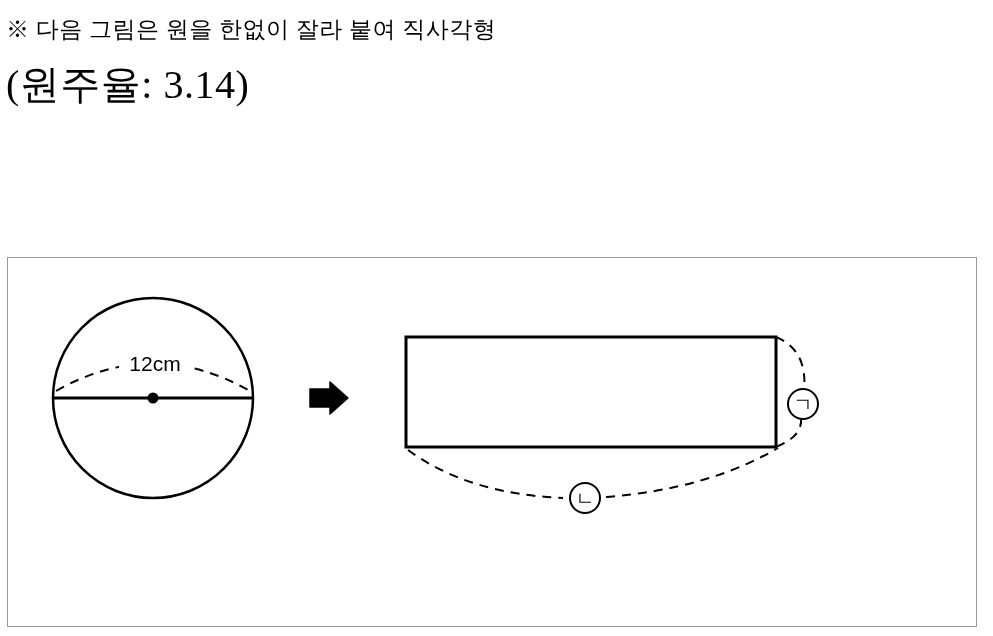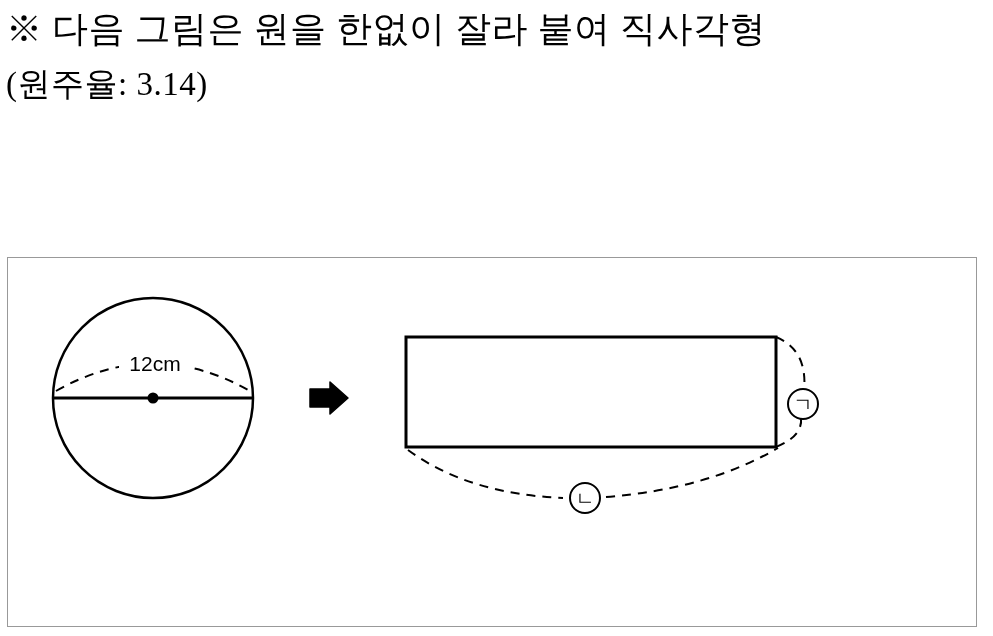--- a/index.html
+++ b/index.html
@@ -17,27 +17,27 @@
   }
 
   #problem-text {
     position: absolute;
     left: 6px;
     top: 2px;
     width: 980px;
   }
 
   .text-line {
-    font-size: 36px;
+    font-size: 23px;
     line-height: 55px;
     white-space: pre;
     letter-spacing: 0.5px;
   }
   .text-line.small {
-    font-size: 33px;
+    font-size: 40px;
   }
 
   #figure-panel {
     position: absolute;
     left: 7px;
     top: 257px;
     width: 970px;
     height: 370px;
     border: 1px solid #999999;
     background: #ffffff;

